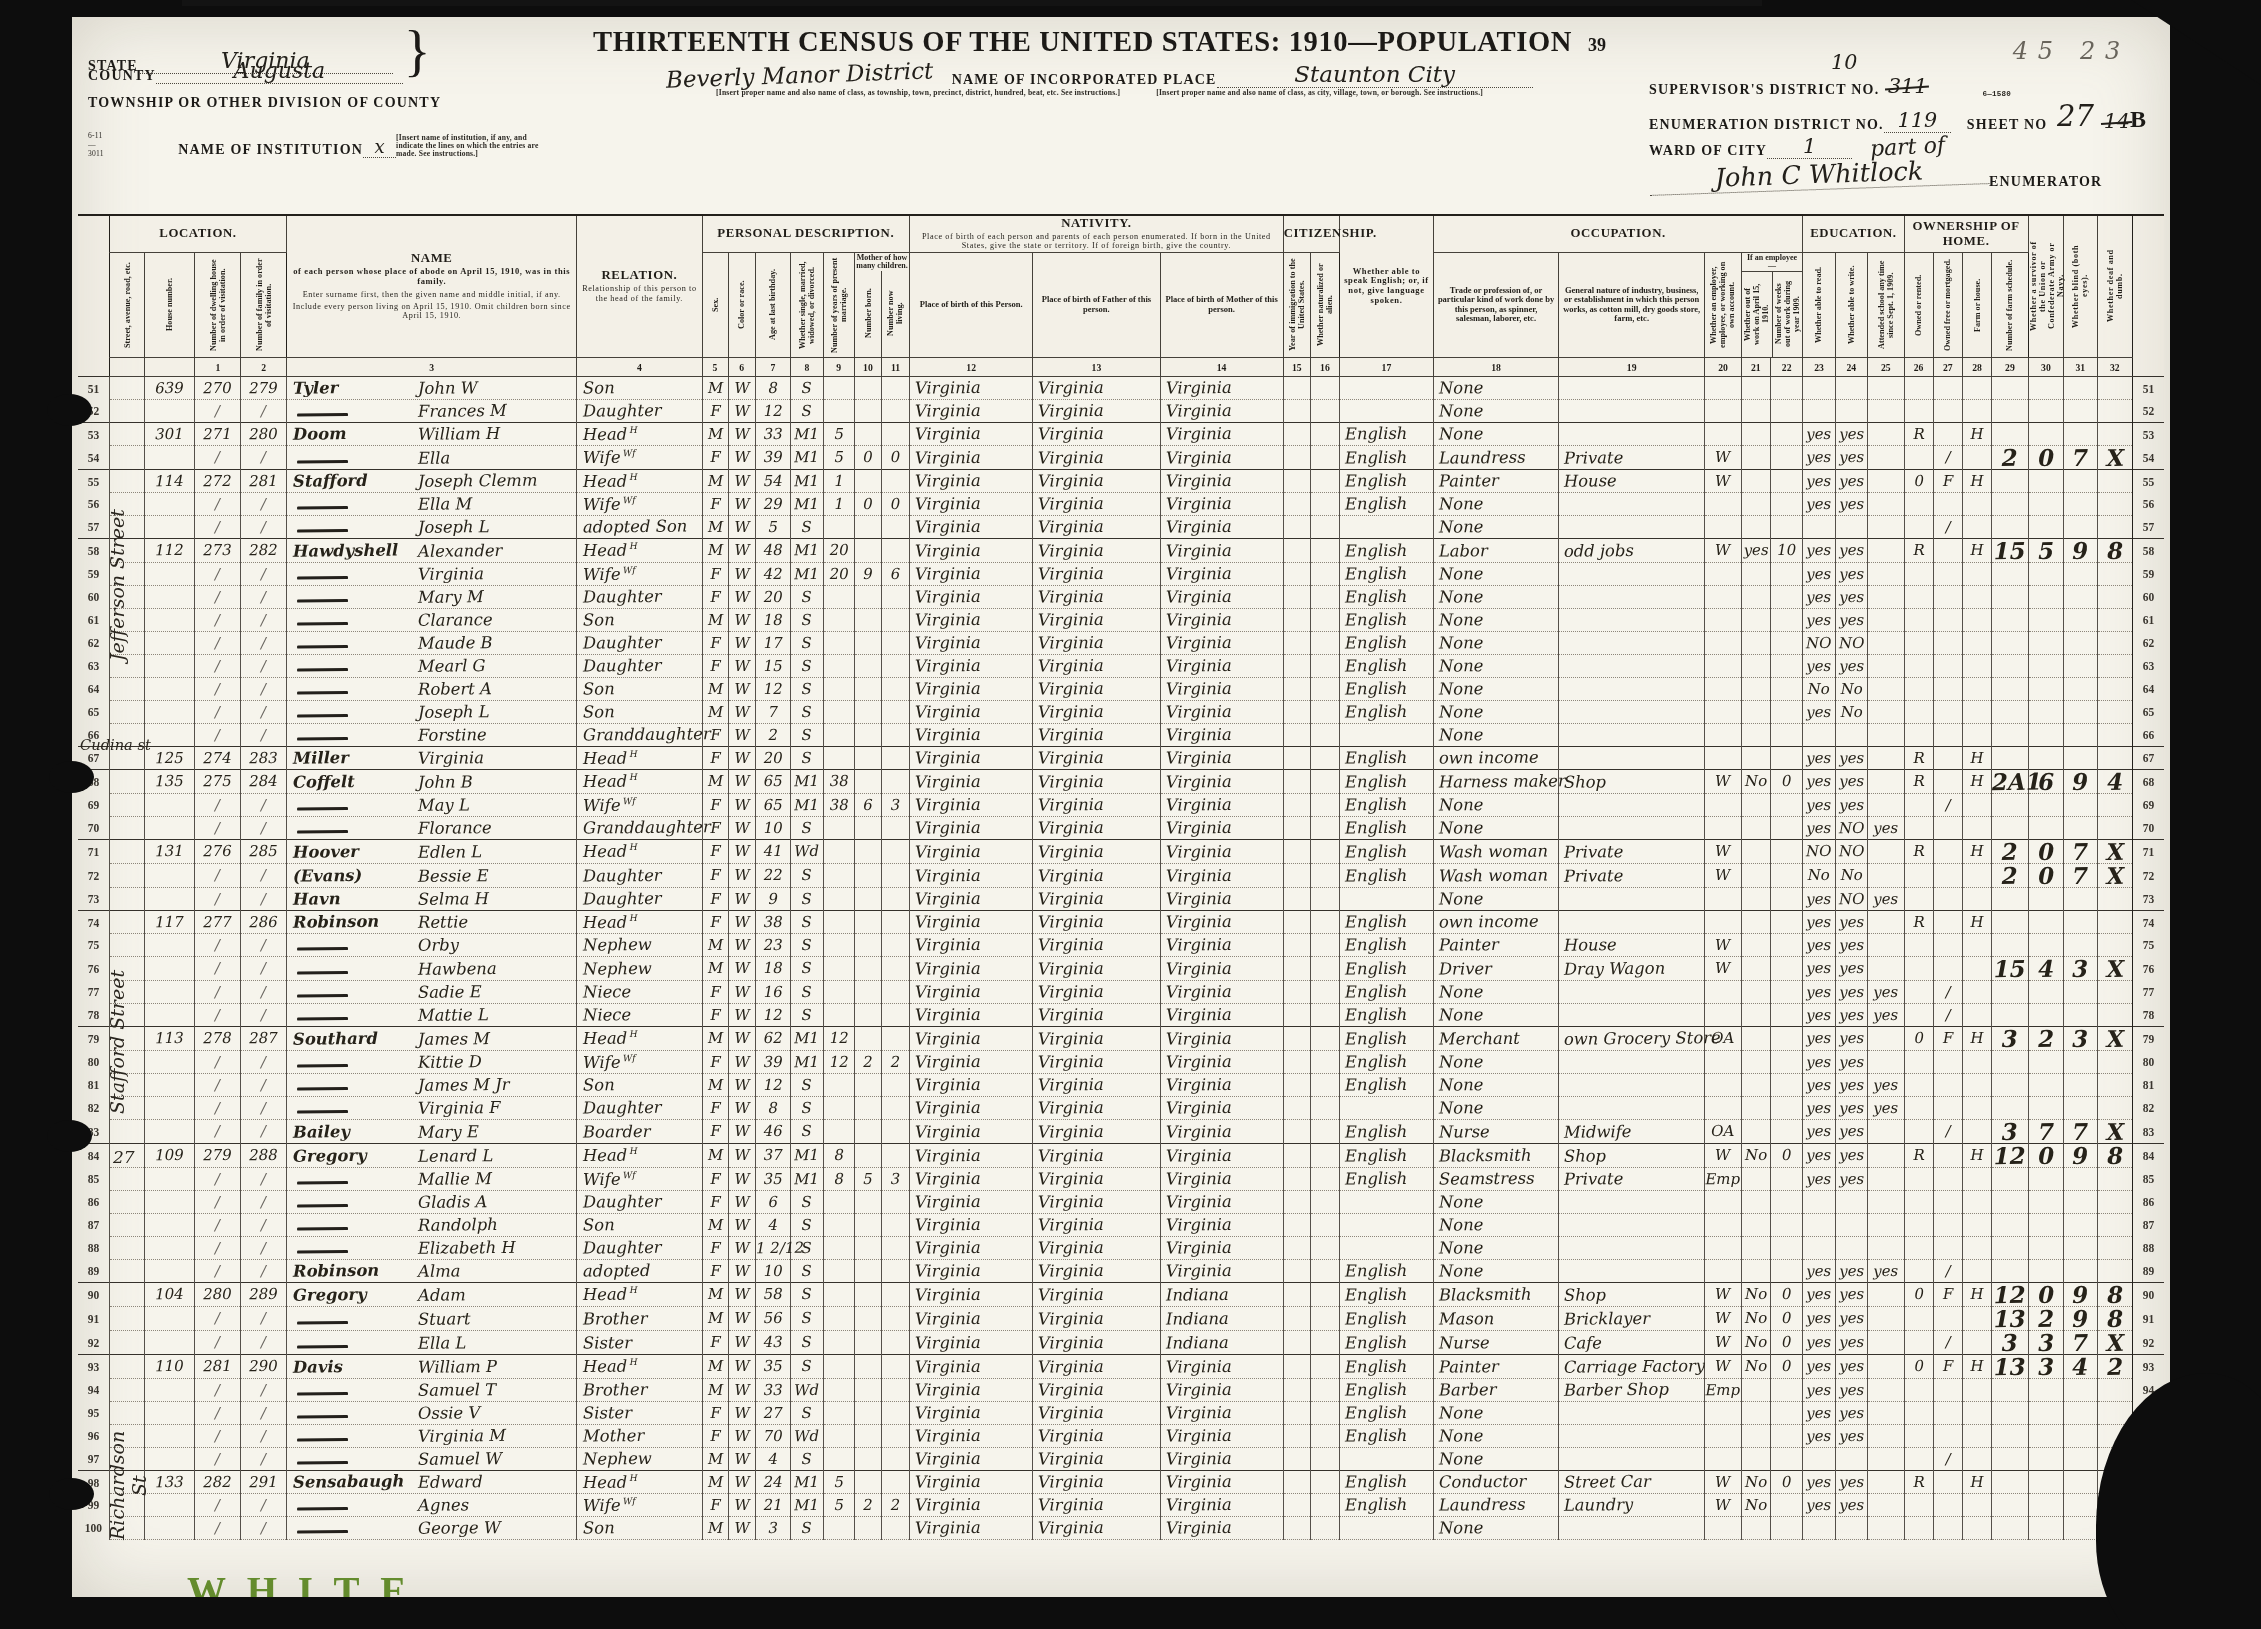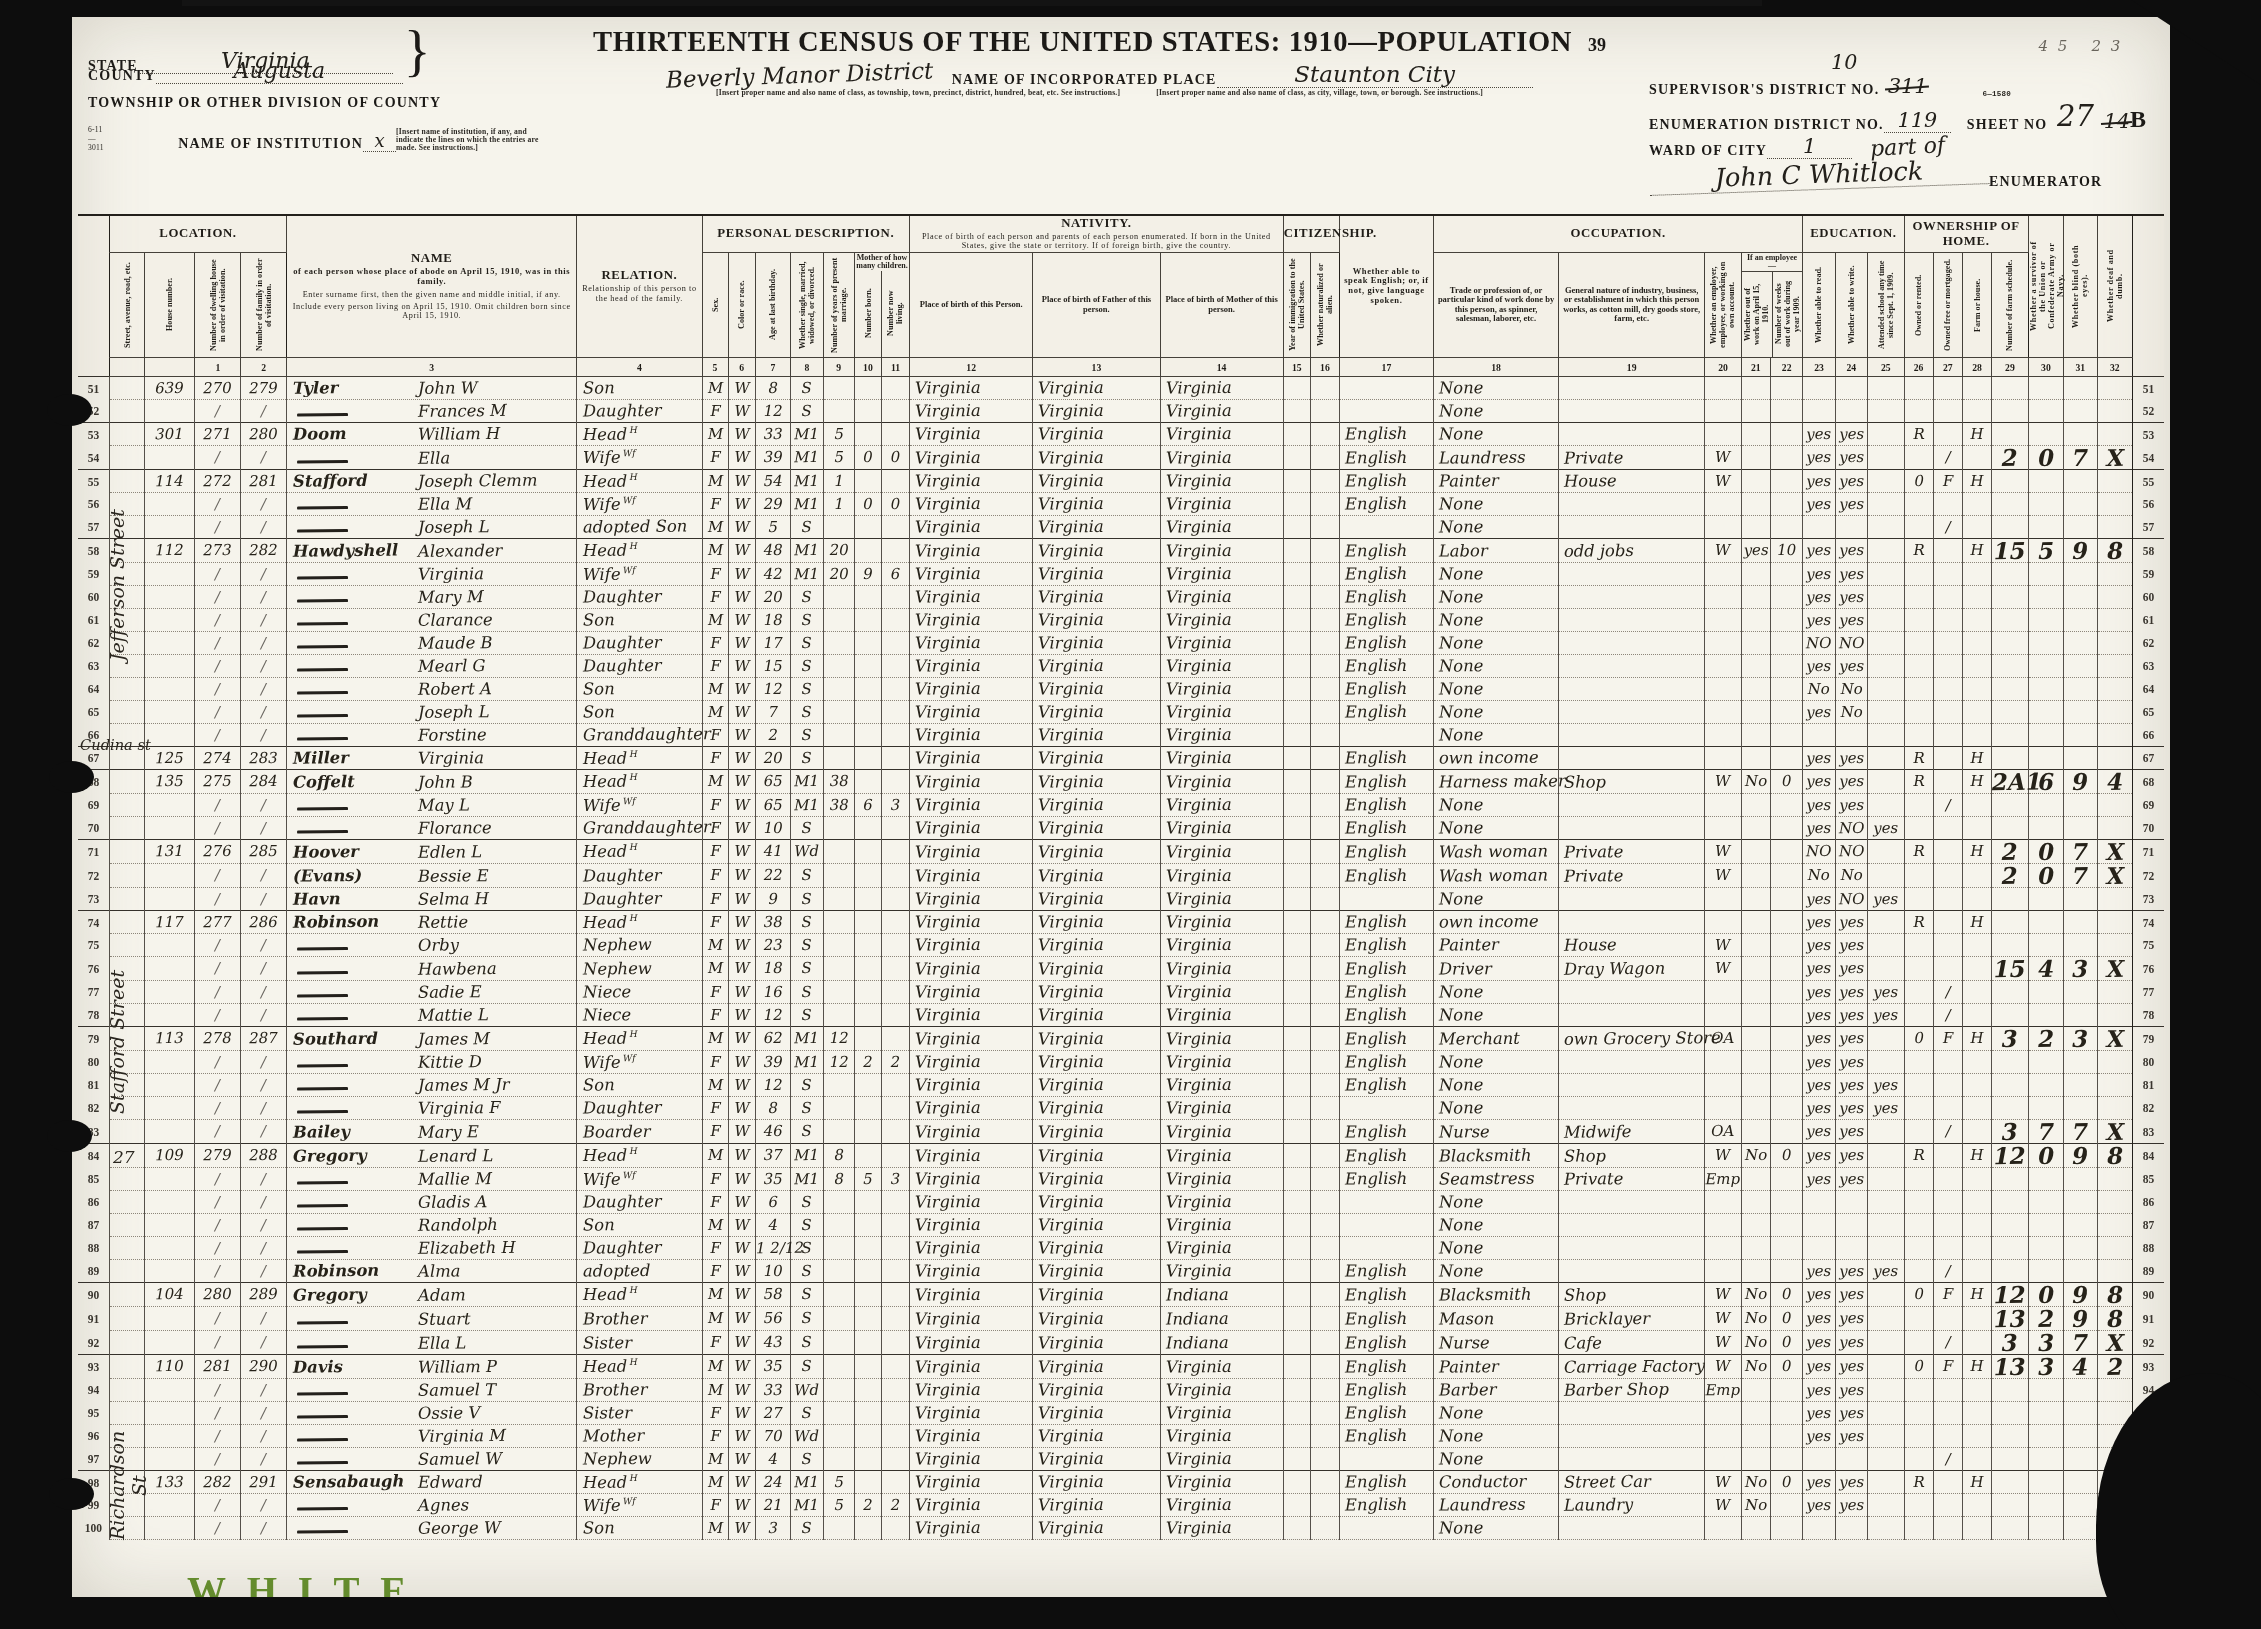--- a/index.html
+++ b/index.html
@@ -72,21 +72,21 @@
   sup.rk{font-size:9px;font-family:"DejaVu Serif",serif;font-style:italic;margin-left:2.4px;vertical-align:super;}
   td.padl .hwc{padding-left:4.9px;}
 
   
   .street-label{position:absolute;writing-mode:vertical-rl;transform:rotate(180deg);
        font-family:"DejaVu Serif",serif;font-style:italic;font-size:19px;color:#2a261f;
        text-align:center;pointer-events:none;}
   .street-note{position:absolute;font-family:"DejaVu Serif",serif;font-style:italic;font-size:14.6px;color:#2a261f;pointer-events:none;}
   #bottomstamp{position:absolute;left:115px;bottom:-16px;font-size:39px;font-weight:bold;letter-spacing:20.7px;
        color:#4d7c0f;font-family:"Liberation Serif",serif;opacity:.85;}
-  .penciltr{position:absolute;right:24px;top:11px;font-family:"DejaVu Serif",serif;font-style:italic;font-size:15px;color:#3c372e;opacity:.75;letter-spacing:9.7px;}
+  .penciltr{position:absolute;right:24px;top:11px;font-family:"DejaVu Serif",serif;font-style:italic;font-size:24px;color:#3c372e;opacity:.75;letter-spacing:9.7px;}
 </style>
 </head>
 <body>
 
 <div id="stage">
   <div id="topline"></div>
   <div id="paper">
 
     <div id="hdr">
       <div style="display:flex;">
@@ -97,21 +97,21 @@
             <span class="hw fill" style="font-size:22px;width:255px;">Virginia</span>
             <span class="brace" style="margin-left:11px;">}</span>
           </div>
           <div class="hrow" style="margin-top:-16px;">
             <span class="plabel">COUNTY</span>
             <span class="hw fill" style="font-size:22px;width:247px;">Augusta</span>
           </div>
           <div class="hrow" style="margin-top:11px;">
             <span class="plabel">TOWNSHIP OR OTHER DIVISION OF COUNTY</span>
           </div>
-          <div class="hrow" style="margin-top:14px;">
+          <div class="hrow" style="margin-top:20px;">
             <span class="psmall" style="font-weight:normal;">6-11—3011</span>
             <span class="plabel" style="margin-left:73px;">NAME OF INSTITUTION</span>
             <span class="hw fill" style="font-size:18px;width:73px;">x</span>
             <span class="psmall" style="width:340px;white-space:normal;line-height:1.05;">[Insert name of institution, if any, and indicate the lines on which the entries are made.  See instructions.]</span>
           </div>
         </div>
 
         <div id="hcenter">
           <div style="display:flex;align-items:baseline;justify-content:center;">
             <span id="title">THIRTEENTH CENSUS OF THE UNITED STATES: 1910—POPULATION</span>

